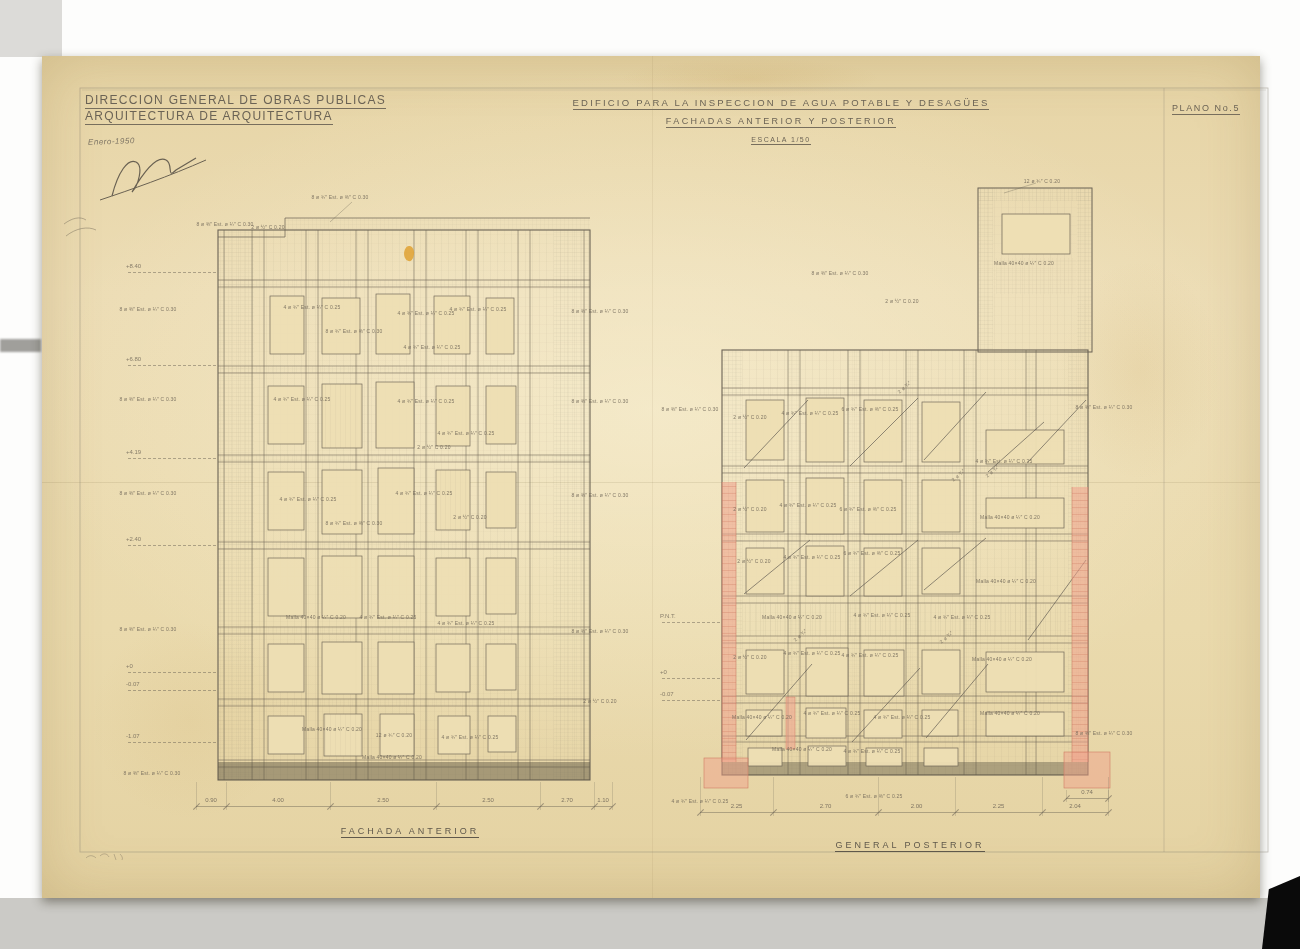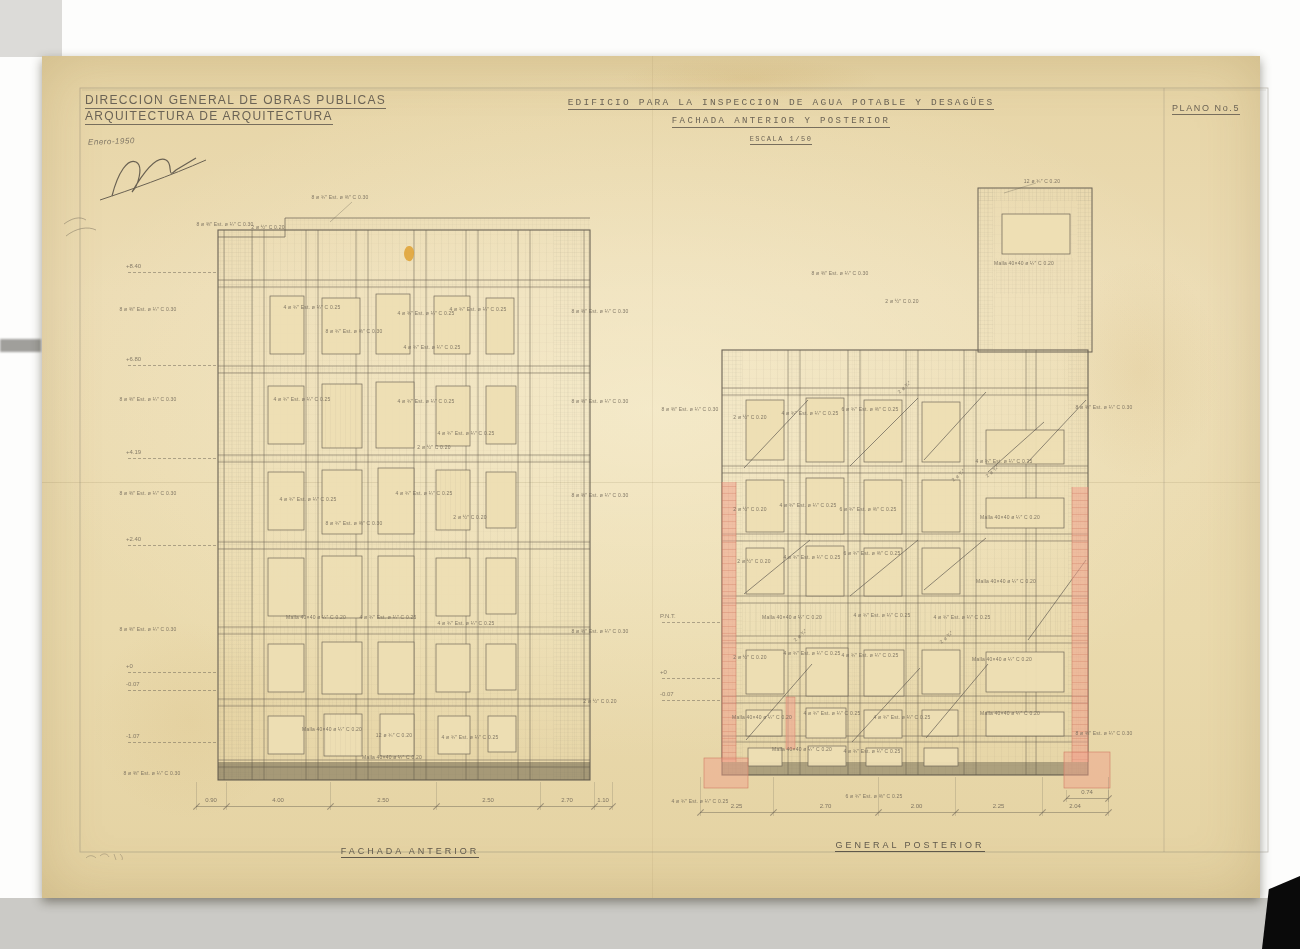--- a/index.html
+++ b/index.html
@@ -19,21 +19,21 @@
          box-shadow:0 4px 10px rgba(40,35,20,.45), inset 0 0 60px rgba(130,100,40,.22);}
   .crease-h{position:absolute;left:42px;top:482px;width:1218px;height:1px;background:rgba(110,90,50,.12);}
   .crease-v{position:absolute;left:652px;top:56px;width:1px;height:842px;background:rgba(110,90,50,.08);}
   .stain{position:absolute;border-radius:50%;pointer-events:none;}
   svg.lines{position:absolute;left:0;top:0;width:1300px;height:949px;}
   
   .t{position:absolute;white-space:nowrap;}
   .hand{color:#6f6656;}
   .ul{border-bottom:1px solid #776e5d;padding-bottom:1px;}
   .org{left:85px;top:92px;width:235px;text-align:center;font-size:12px;letter-spacing:1.3px;line-height:16px;}
-  .titleblk{left:498px;top:92px;width:566px;text-align:center;font-family:Liberation Mono, monospace;}
+  .titleblk{left:498px;top:92px;width:566px;text-align:center;}
   .title1{font-size:9.5px;letter-spacing:2.2px;}
   .title2{font-size:9px;letter-spacing:2.4px;margin-top:3px;display:inline-block;}
   .scaleln{font-size:7px;letter-spacing:1.5px;margin-top:4px;display:inline-block;}
   .plano{left:1172px;top:103px;font-size:9px;letter-spacing:1.6px;}
   .dateln{left:88px;top:137px;font-size:8px;font-style:italic;color:#7d7464;transform:rotate(-2deg);letter-spacing:.5px;}
   .faclabel{font-size:9px;letter-spacing:3px;color:#5f584b;border-bottom:1px solid #5f584b;padding-bottom:1px;}
   .callout{position:absolute;font-size:5px;color:#6e6557;opacity:.85;transform:translate(-50%,-50%);letter-spacing:.2px;}
   .elevlbl{position:absolute;font-size:6px;color:#6e6557;opacity:.8;}
   .elevdash{position:absolute;height:0;border-top:1px dashed rgba(107,99,85,.5);}
   .dimline{position:absolute;height:1px;background:#6b6355;opacity:.45;}
@@ -227,26 +227,26 @@
 
   <div class="ymark"></div>
 
   <div class="t org">
     <span class="ul">DIRECCION GENERAL DE OBRAS PUBLICAS</span><br>
     <span class="ul">ARQUITECTURA DE ARQUITECTURA</span>
   </div>
   <div class="t dateln hand">Enero-1950</div>
   <div class="t titleblk">
     <span class="ul title1">EDIFICIO PARA LA INSPECCION DE AGUA POTABLE Y DESAGÜES</span><br>
-    <span class="ul title2">FACHADA ANTERIOR Y POSTERIOR</span><br>
+    <span class="ul title2">FACHADAS ANTERIOR Y POSTERIOR</span><br>
     <span class="ul scaleln">ESCALA 1/50</span>
   </div>
   <div class="t plano"><span class="ul">PLANO No.5</span></div>
 
-  <div class="t" style="left:330px;top:840px;width:160px;text-align:center;">
+  <div class="t" style="left:330px;top:820px;width:160px;text-align:center;">
     <span class="faclabel">FACHADA ANTERIOR</span>
   </div>
   <div class="t" style="left:830px;top:834px;width:160px;text-align:center;">
     <span class="faclabel">GENERAL POSTERIOR</span>
   </div>
 
 <div class="callout" style="left: 340px; top: 197px;">8 ø ¾″ Est. ø ⅜″ C 0.30</div>
     <div class="callout" style="left: 225px; top: 224px;">8 ø ⅜″ Est. ø ¼″ C 0.30</div>
     <div class="callout" style="left: 268px; top: 227px;">2 ø ½″ C 0.20</div>
     <div class="callout" style="left: 148px; top: 309px;">8 ø ⅜″ Est. ø ¼″ C 0.30</div>

